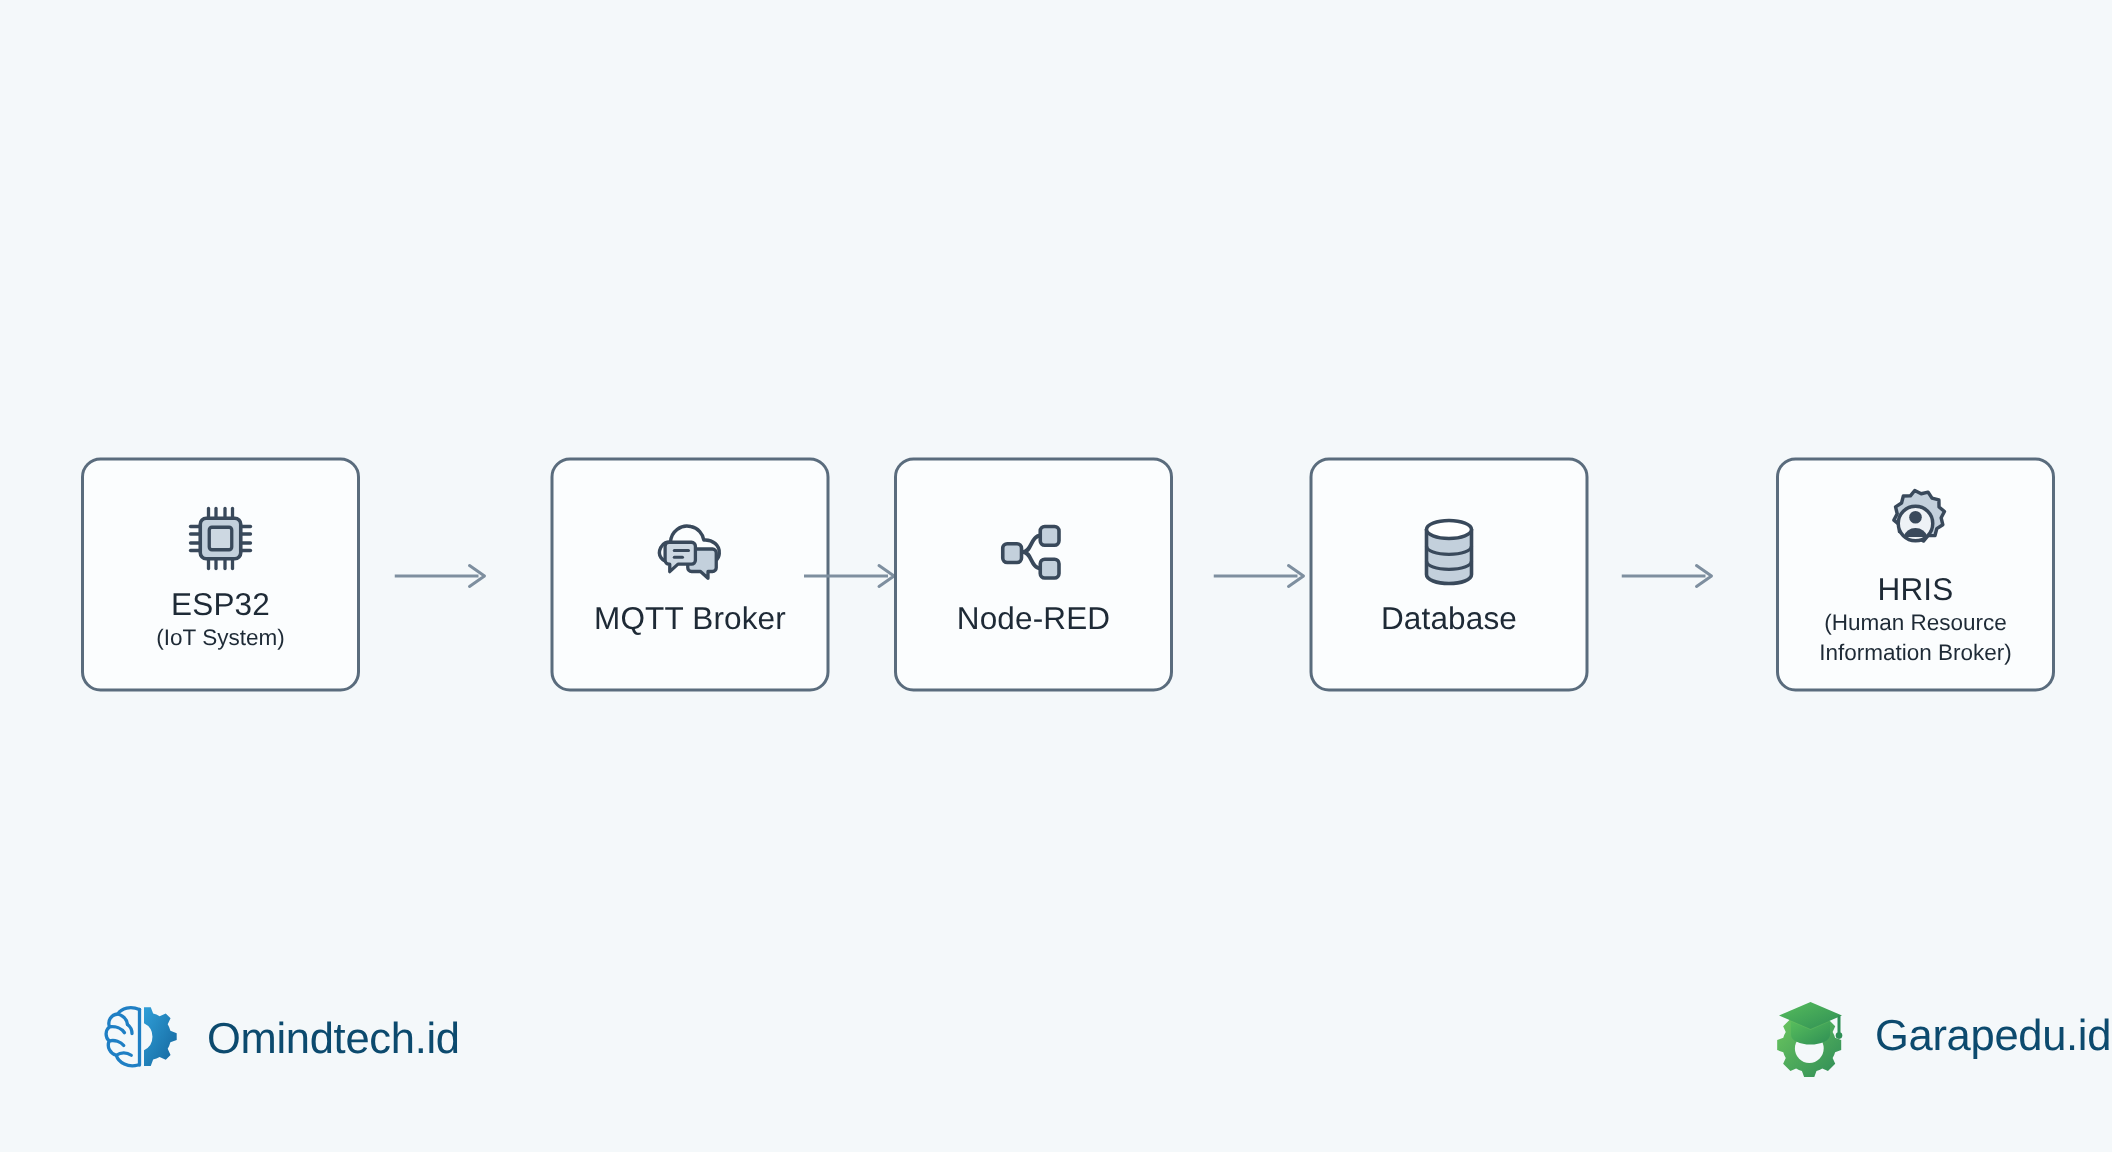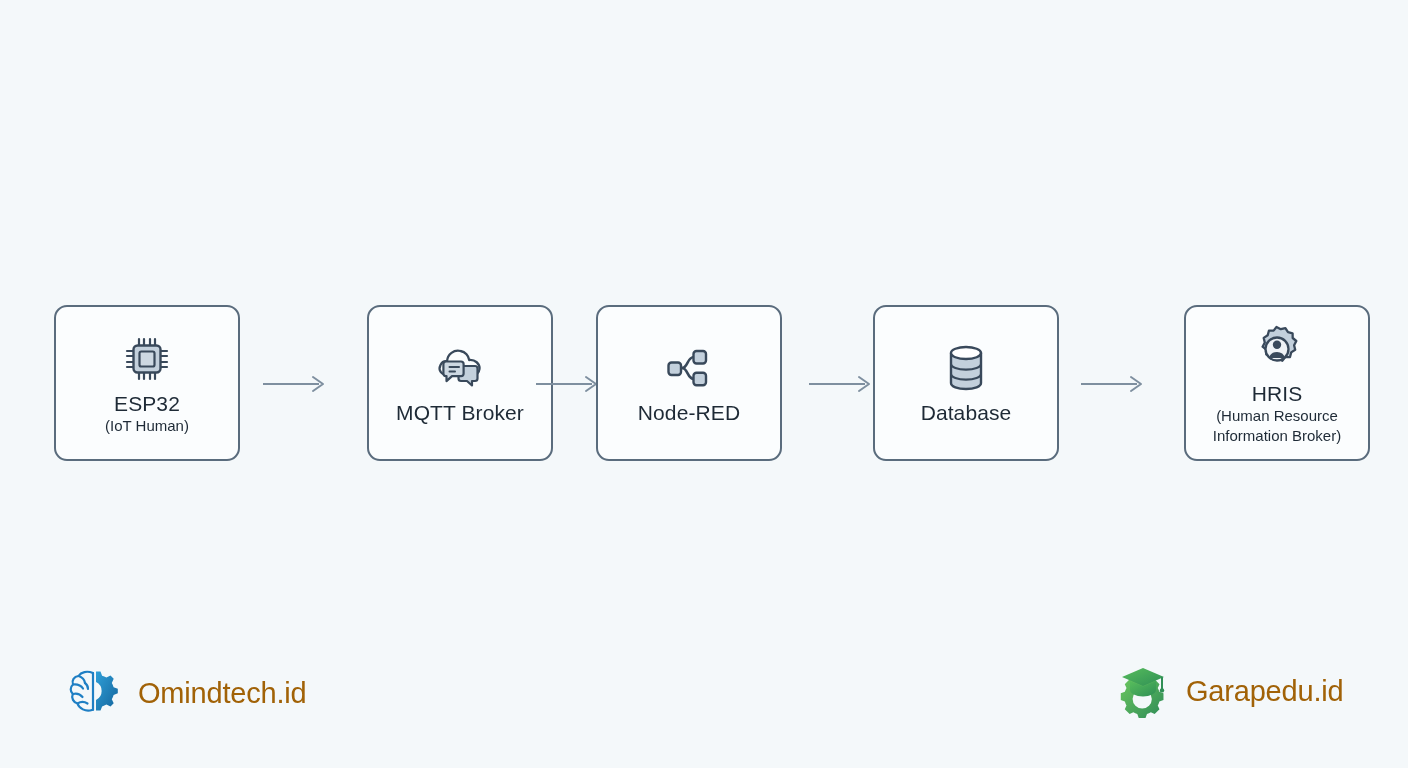--- a/index.html
+++ b/index.html
@@ -77,24 +77,24 @@
   .arrow-4 { left: 1081px; }
 
   
   .logo {
     position: absolute;
     display: flex;
     align-items: center;
     gap: 14px;
   }
   .logo-omindtech { left: 66px; top: 664px; }
-  .logo-garapedu  { left: 1114px; top: 662px; }
+  .logo-garapedu  { left: 1178px; top: 662px; }
   .logo-text {
     font-size: 29px;
-    color: #a16207;
+    color: #0c4a6e;
     letter-spacing: -.2px;
     white-space: nowrap;
   }
   .logo-mark { width: 58px; height: 58px; display: block; }
 </style>
 </head>
 <body>
 
 <div id="canvas">
 
@@ -120,21 +120,21 @@
               <line x1="36" y1="20" x2="43" y2="20"></line>
             <line x1="36" y1="26" x2="43" y2="26"></line>
               <line x1="36" y1="31" x2="43" y2="31"></line>
           </g>
           <rect x="9.5" y="9.5" width="27" height="27" rx="4" fill="#c3d0dc" stroke="#39495b" stroke-width="2.4"></rect>
           <rect x="15.5" y="15.5" width="15" height="15" rx="1.8" fill="#cdd8e2" stroke="#39495b" stroke-width="2.2"></rect>
         </svg>
       </div>
       <div class="stack">
         <div class="node-title">ESP32</div>
-        <div class="node-sub">(IoT Human)</div>
+        <div class="node-sub">(IoT System)</div>
       </div>
     </div>
 
     <svg class="arrow arrow-1" viewBox="0 0 66 18">
       <line x1="0" y1="9" x2="56" y2="9" stroke="#7e8f9f" stroke-width="2"></line>
       <polyline points="50,2 60,9 50,16" fill="none" stroke="#7e8f9f" stroke-width="2" stroke-linecap="round" stroke-linejoin="round"></polyline>
     </svg>
 
     <div class="node node-mqtt">
       <div class="icon-wrap">

